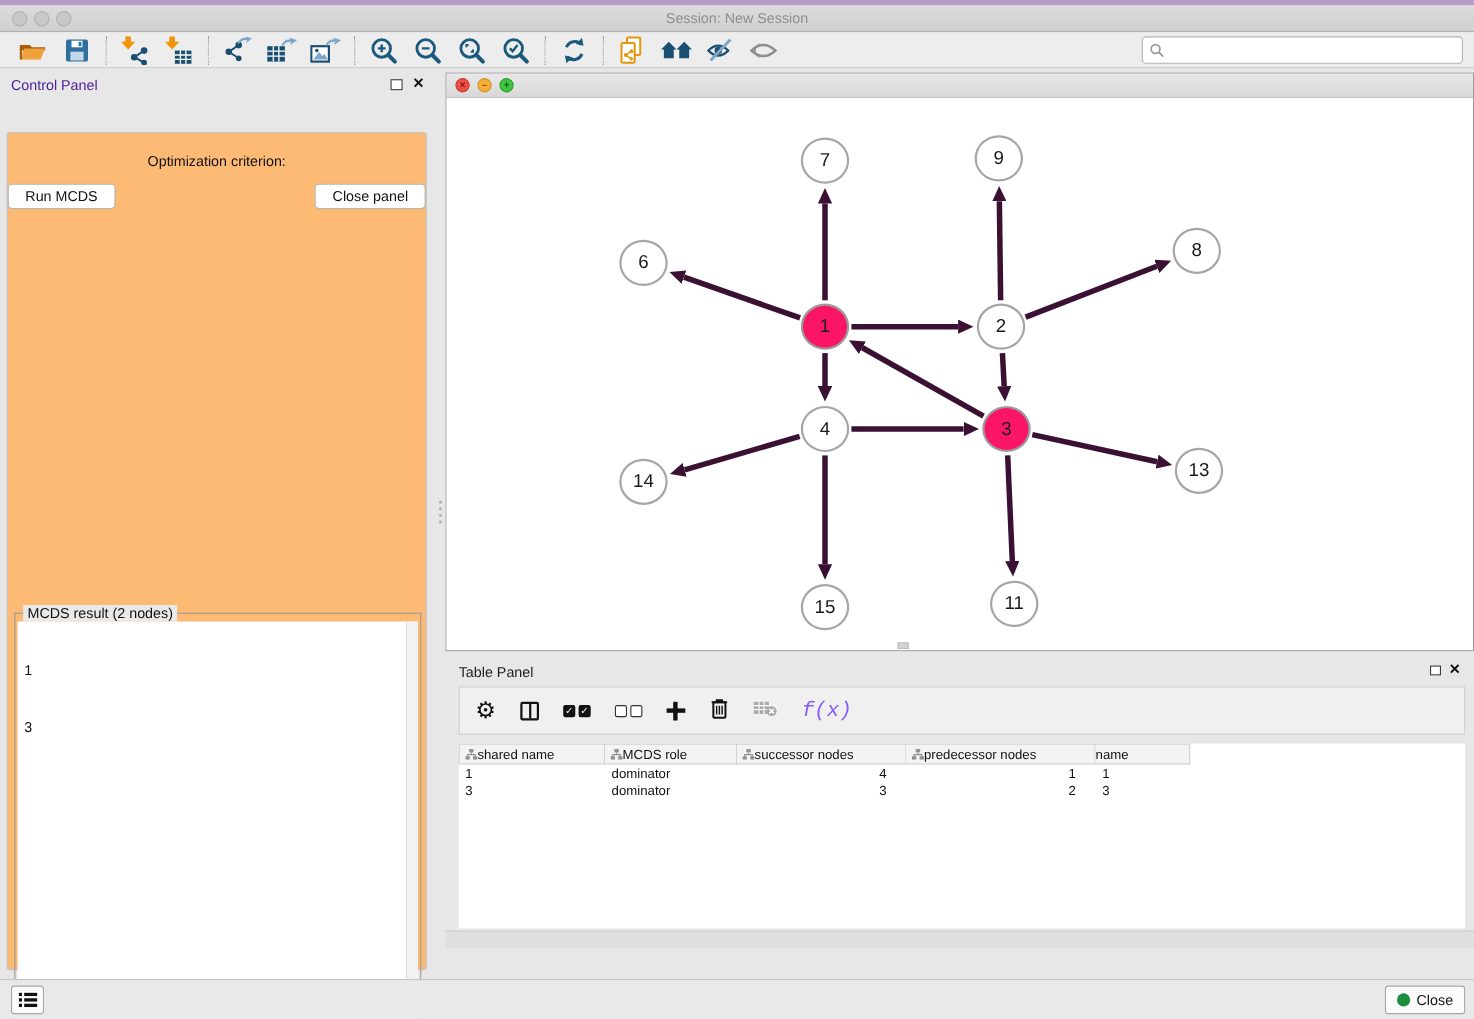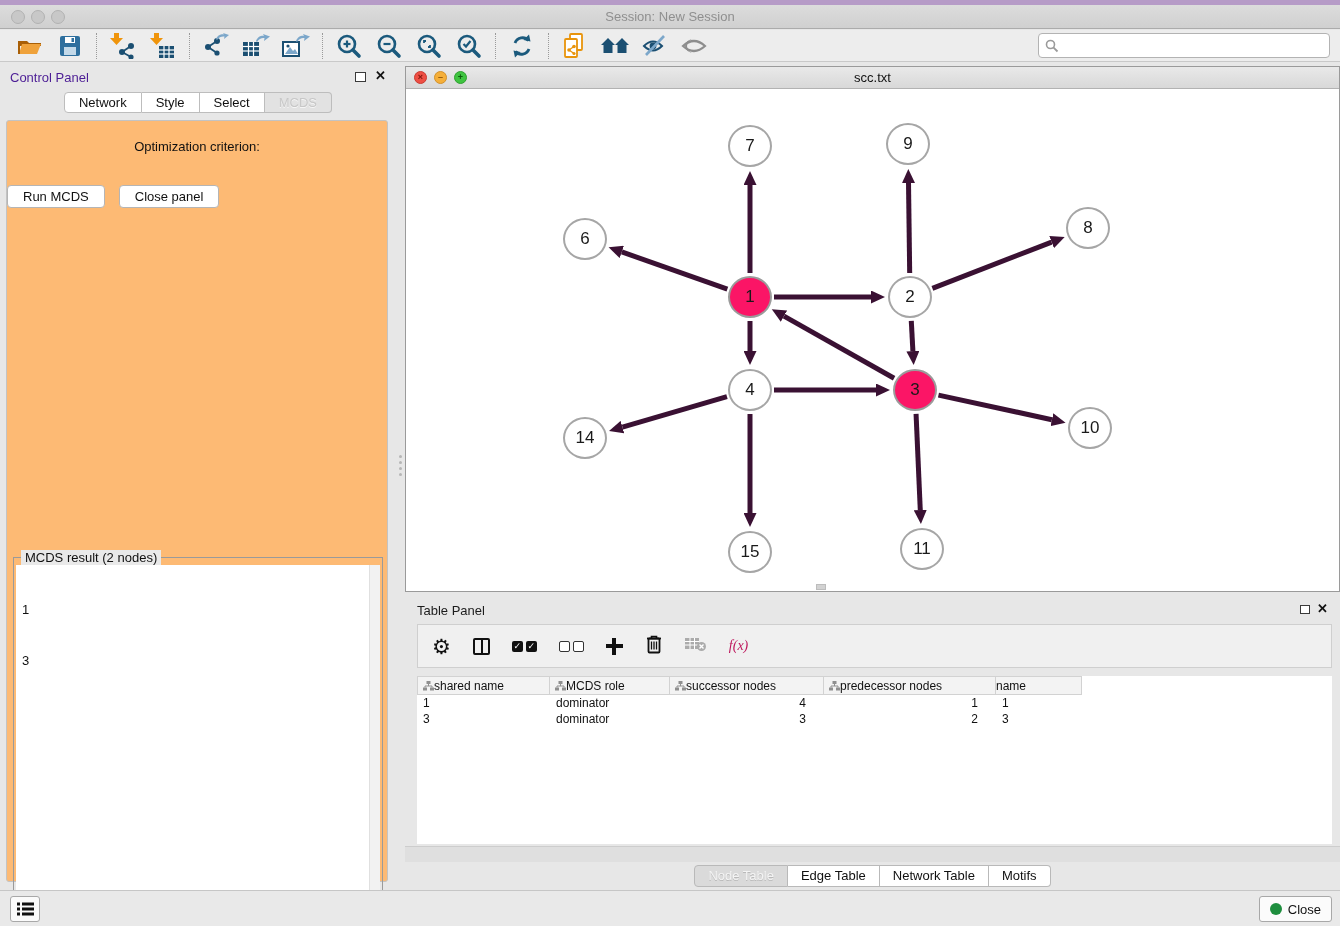--- a/index.html
+++ b/index.html
@@ -37,21 +37,21 @@
   .cp-tab.active { background:#e2e2e2; color:#c7c7c7; text-shadow:0 1px 0 #f5f5f5; }
   .cp-box { position:absolute; left:6px; top:58px; width:382px; height:762px;
     border:1px solid #c3c3c3; border-radius:3px; background:#fdba74; }
   .opt-label { margin-top:18px; text-align:center; font-size:13px; color:#111; }
   .criterion { position:relative; margin:11px auto 0; width:310px; height:24px; background:#fff;
     border:1px solid #b5b5b5; border-radius:4px; font-size:13px; line-height:22px; padding-left:10px; color:#111; }
   .stepper { position:absolute; right:6px; top:4px; display:flex; flex-direction:column; gap:2px; }
   .stepper i { width:0; height:0; border-left:4px solid transparent; border-right:4px solid transparent; }
   .stepper .up { border-bottom:5px solid #555; }
   .stepper .dn { border-top:5px solid #555; }
-  .cp-buttons { display:flex; justify-content:flex-start; gap:14px; margin-top:31px; }
+  .cp-buttons { display:flex; justify-content:space-between; gap:14px; margin-top:13px; }
   .btn { height:23px; padding:0 15px; background:#fff; border:1px solid #b5b5b5; border-radius:4px;
     font-size:13px; color:#111; line-height:21px; }
   .result-group { position:absolute; left:6px; top:436px; width:370px; height:372px; border:1px solid #9a9a9a; }
   .result-legend { position:absolute; left:7px; top:-8px; background:#e9e9e9; padding:0 4px; font-size:13px; color:#111; }
   .result-area { position:absolute; left:2px; top:7px; right:2px; bottom:2px; background:#fff; overflow:hidden; }
   .result-text { padding:2px 6px; font-size:13px; line-height:17px; color:#111; white-space:pre; }
   .result-scroll { position:absolute; right:0; top:0; width:11px; bottom:0; background:#f2f2f2; border-left:1px solid #e0e0e0; }
 
   .splitter-handle { position:absolute; left:397px; top:452px; width:6px; height:30px;
     display:flex; flex-direction:column; align-items:center; gap:3px; padding-top:3px; }
@@ -87,21 +87,21 @@
   .colicon { width:17px; height:17px; border:2px solid #111; border-radius:2px; position:relative; }
   .colicon::after { content:""; position:absolute; left:6px; top:0; bottom:0; width:2px; background:#111; }
   .ckpair { display:flex; gap:3px; }
   .ck { width:11px; height:11px; border-radius:2px; background:#111; color:#fff; font-size:9px;
     display:flex; align-items:center; justify-content:center; }
   .unck { width:11px; height:11px; border-radius:2px; border:1.6px solid #333; background:#fff; }
   .plus { position:relative; width:17px; height:17px; }
   .plus::before,.plus::after { content:""; position:absolute; background:#111; }
   .plus::before { left:0; top:6.5px; width:17px; height:4px; }
   .plus::after { left:6.5px; top:0; width:4px; height:17px; }
-  .fx { font-family:Liberation Serif, serif; font-style:italic; font-size:14px; color:#be185d; }
+  .fx { font-family:Liberation Mono, monospace; font-style:italic; font-size:19px; color:#8b5cf6; }
   .tbl { position:absolute; left:12px; top:78px; right:8px; height:168px; background:#fff; }
   .tbl-head { display:flex; height:19px; }
   .th { background:#f3f3f3; border:1px solid #d2d2d2; border-left:none; display:flex; align-items:center; font-size:12px; color:#111; }
   .th:first-child { border-left:1px solid #d2d2d2; }
   .th .hicon { margin-left:5px; }
   .th .hlabel { flex:1; text-align:left; padding-right:6px; }
   .tbl-row { display:flex; height:16px; font-size:12px; color:#111; }
   .td { padding:0 6px; line-height:16px; overflow:hidden; white-space:nowrap; }
   .td.r { text-align:right; padding-right:18px; }
   .tp-tabs { position:absolute; left:0; right:0; bottom:3px; display:flex; justify-content:center; }
@@ -297,26 +297,20 @@
     <input type="text" value="" style="">
   </div>
 </div>
 
 <div class="control-panel">
   <div class="cp-head">
     <span class="cp-title">Control Panel</span>
     <span class="float-icon"></span>
     <span class="close-icon">✕</span>
   </div>
-  <div class="cp-tabs">
-    <span class="cp-tab">Network</span>
-    <span class="cp-tab">Style</span>
-    <span class="cp-tab">Select</span>
-    <span class="cp-tab active">MCDS</span>
-  </div>
   <div class="cp-box">
     <div class="opt-label">Optimization criterion:</div>
     <div class="cp-buttons">
       <button class="btn">Run MCDS</button>
       <button class="btn">Close panel</button>
     </div>
     <div class="result-group">
       <span class="result-legend">MCDS result (2 nodes)</span>
       <div class="result-area">
         <div class="result-text">
@@ -336,21 +330,20 @@
     <i></i>
   </div>
 
 <div class="net-window">
   <div class="net-titlebar">
     <div class="traffic">
       <span class="tfl red">×</span>
       <span class="tfl yel">–</span>
       <span class="tfl grn">+</span>
     </div>
-    <div class="net-title">scc.txt</div>
   </div>
   <div class="net-canvas">
     <svg class="edges" width="933" height="502" viewBox="0 0 933 502">
       <defs>
         <marker id="arrow" markerUnits="userSpaceOnUse" markerWidth="16" markerHeight="13" refX="0" refY="6.5" orient="auto">
           <path d="M0,0 L14,6.5 L0,13 z" class="arrowhead" fill="#3a1133"></path>
         </marker>
       </defs>
       <g id="edge-group">
           <line x1="344" y1="184" x2="344" y2="96" stroke="#3a1133" stroke-width="5" marker-end="url(#arrow)"></line>
@@ -371,21 +364,21 @@
     <div id="node-layer">
         <div class="gnode" style="left: 322px; top: 36px;">7</div>
         <div class="gnode" style="left: 480px; top: 34px;">9</div>
         <div class="gnode" style="left: 157px; top: 129px;">6</div>
         <div class="gnode" style="left: 660px; top: 118px;">8</div>
         <div class="gnode selected" style="left: 322px; top: 187px;">1</div>
         <div class="gnode" style="left: 482px; top: 187px;">2</div>
         <div class="gnode" style="left: 322px; top: 280px;">4</div>
         <div class="gnode selected" style="left: 487px; top: 280px;">3</div>
         <div class="gnode" style="left: 157px; top: 328px;">14</div>
-        <div class="gnode" style="left: 662px; top: 318px;">10</div>
+        <div class="gnode" style="left: 662px; top: 318px;">13</div>
         <div class="gnode" style="left: 322px; top: 442px;">15</div>
         <div class="gnode" style="left: 494px; top: 439px;">11</div>
       </div>
     <div class="canvas-thumb"></div>
   </div>
 </div>
 
 <div class="table-panel">
   <span class="tp-title">Table Panel</span>
   <span class="tp-float"></span>
@@ -491,26 +484,20 @@
     <div class="tbl-row">
       <div class="td" style="width:133px">3</div>
       <div class="td" style="width:120px">dominator</div>
       <div class="td r" style="width:154px">3</div>
       <div class="td r" style="width:172px">2</div>
       <div class="td" style="width:86px">3</div>
     </div>
   </div>
 
   <div class="tp-band"></div>
-  <div class="tp-tabs">
-    <span class="tp-tab active">Node Table</span>
-    <span class="tp-tab">Edge Table</span>
-    <span class="tp-tab">Network Table</span>
-    <span class="tp-tab">Motifs</span>
-  </div>
 </div>
 
 <div class="status-bar">
   <span class="list-btn">
     <svg width="17" height="14" viewBox="0 0 17 14">
         <g fill="#111">
           <rect x="0" y="0.5" width="3" height="3"></rect>
           <rect x="0" y="5.5" width="3" height="3"></rect>
           <rect x="0" y="10.5" width="3" height="3"></rect>
           <rect x="5" y="0.5" width="12" height="3"></rect>

